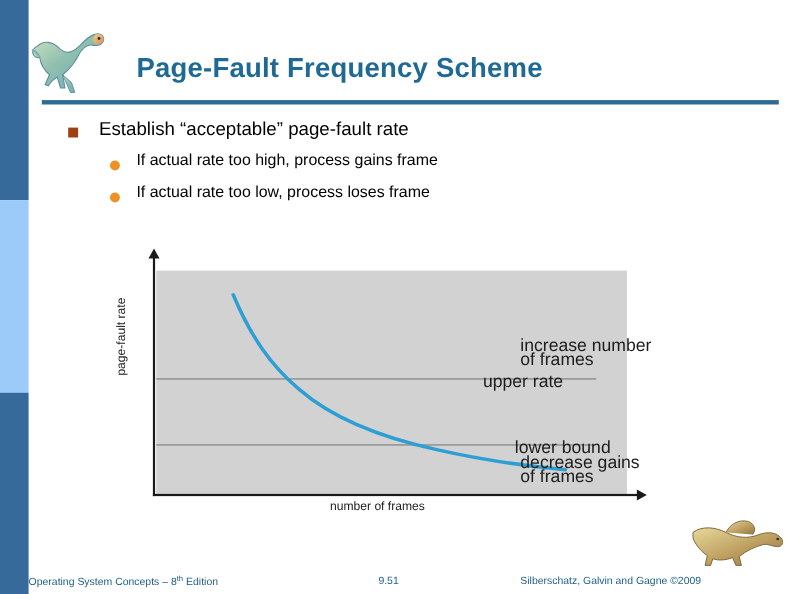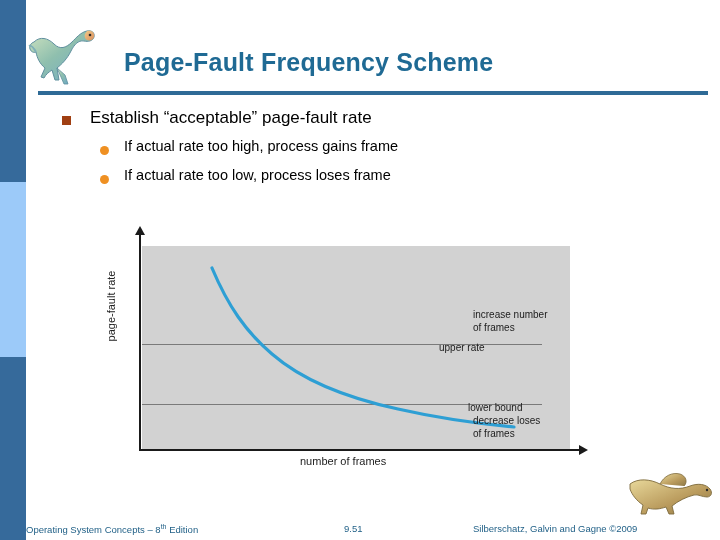--- a/index.html
+++ b/index.html
@@ -105,21 +105,21 @@
     transform-origin: 50% 50%;
     margin-left: -40px;
     text-align: center;
     font-size: 11px; color: #222; white-space: nowrap;
   }
   #x-axis-label {
     position: absolute; left: 300px; top: 455px;
     font-size: 11px; color: #222; white-space: nowrap; text-align: center;
   }
 
-  .fig-note { position: absolute; font-size: 10px; color: #1c1c1c; line-height: 13px; white-space: nowrap; }
+  .fig-note { position: absolute; font-size: 16px; color: #1c1c1c; line-height: 13px; white-space: nowrap; }
   #note-increase { left: 473px; top: 308px; }
   #note-upper    { left: 439px; top: 341px; }
   #note-lower    { left: 456px; top: 401px; padding-left: 12px; }
   #note-decrease { left: 473px; top: 414px; }
 
   #curve { position: absolute; left: 142px; top: 246px; }
 
   
   #dino-bottom { position: absolute; left: 628px; top: 470px; width: 86px; height: 46px; }
 
@@ -196,21 +196,21 @@
     <div id="y-axis-label">page-fault rate</div>
     <div id="x-axis-label">number of frames</div>
 
     <div class="fig-note" id="note-increase">
       <div>increase number</div>
       <div>of frames</div>
     </div>
     <div class="fig-note" id="note-upper">upper rate</div>
     <div class="fig-note" id="note-lower">lower bound</div>
     <div class="fig-note" id="note-decrease">
-      <div>decrease loses</div>
+      <div>decrease gains</div>
       <div>of frames</div>
     </div>
   </div>
 
   <svg id="dino-bottom" viewBox="0 0 86 46">
     <defs>
       <linearGradient id="d2" x1="0" y1="0" x2="1" y2="1">
         <stop offset="0%" stop-color="#e8d89a"></stop>
         <stop offset="60%" stop-color="#b99a5c"></stop>
         <stop offset="100%" stop-color="#8e7a48"></stop>

